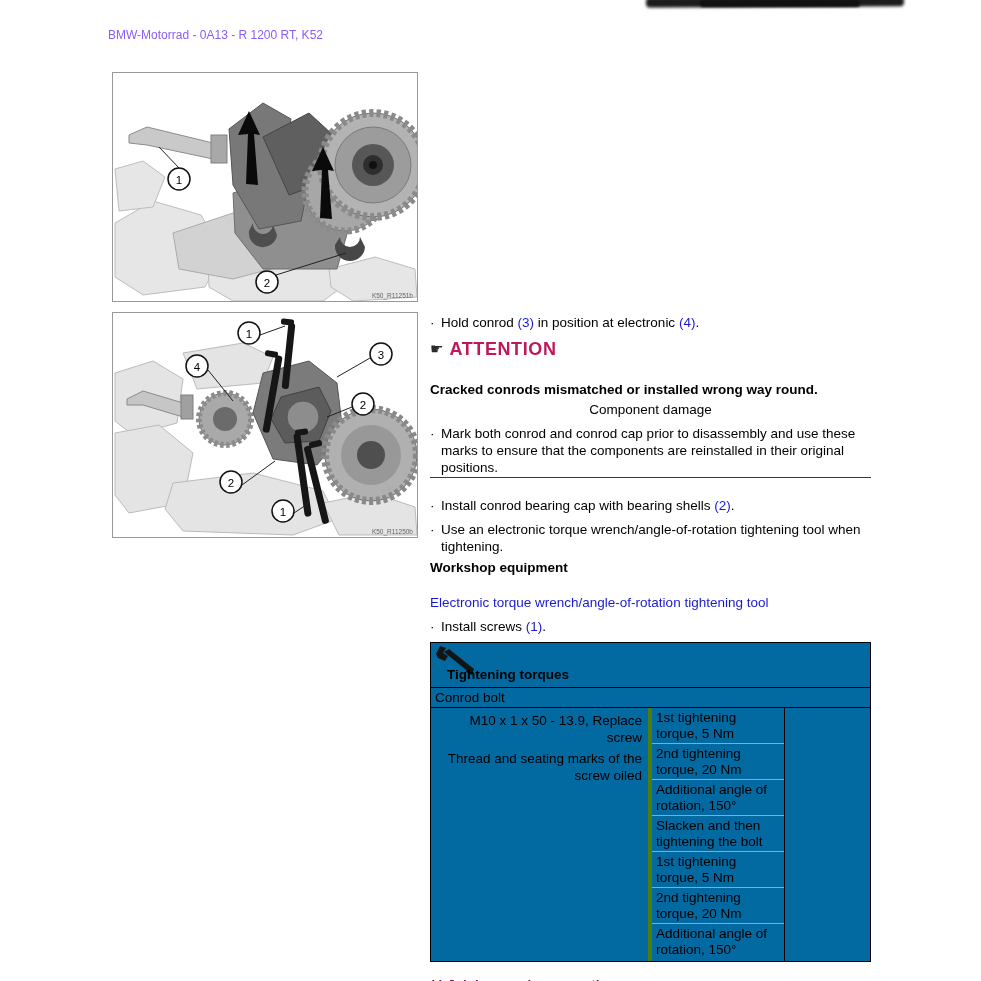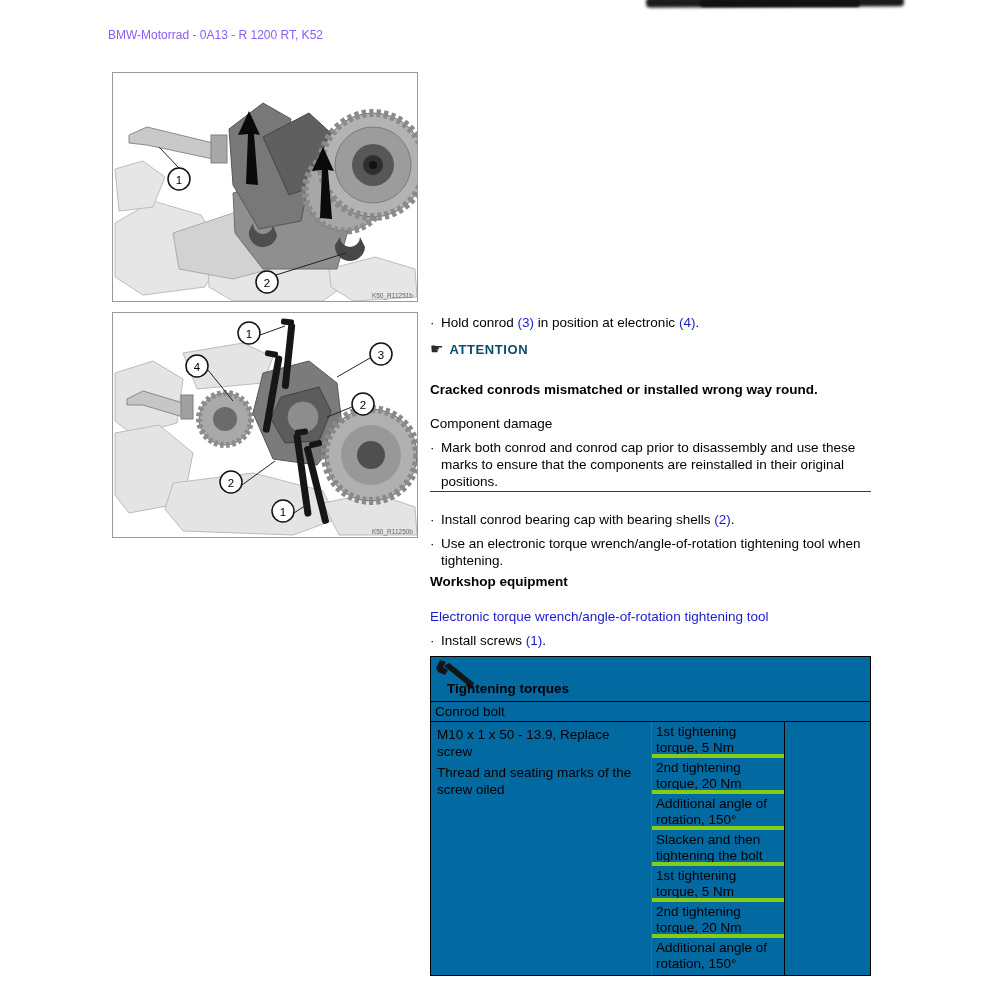--- a/index.html
+++ b/index.html
@@ -39,47 +39,47 @@
     position:absolute; left:430px; top:311px; width:441px;
     font-size:13.5px; line-height:17px; color:#000;
   }
   .bullet-row { display:flex; }
   .bullet-dot { width:11px; flex:none; }
   .bullet-text { flex:1; }
   .ref { color:#1a1acd; cursor:pointer; text-decoration:none; }
 
   .attention-row { display:flex; align-items:center; margin-top:9px; }
   .attention-icon { font-size:15px; color:#2b2b2b; margin-right:6px; line-height:18px; }
-  .attention-label { color:#0c4a6e; font-weight:bold; font-size:13px; letter-spacing:0.6px; }
+  .attention-label { color:#be185d; font-weight:bold; font-size:18px; letter-spacing:0.6px; }
 
   .bold-heading { font-weight:bold; margin-top:23px; }
-  .plain-line { margin-top:17px; }
+  .plain-line { margin-top:3px;text-align:center; }
   .mt7 { margin-top:7px; }
   .divider { border:none; border-top:1px solid #3a3a3a; margin-top:1px; height:0; }
   .mt19 { margin-top:19px; }
   .workshop-heading { font-weight:bold; margin-top:4px; }
   .workshop-link { color:#1a1acd; margin-top:18px; cursor:pointer; }
 
   .torque-table {
     margin-top:7px; width:441px; border:1px solid #000; background:#0369a1;
   }
   .tt-title-row { position:relative; height:45px; border-bottom:1px solid #000; }
   .tt-wrench { position:absolute; left:5px; top:3px; }
   .tt-title { position:absolute; left:16px; bottom:4px; font-weight:bold; }
   .tt-section {
     height:20px; line-height:20px; font-weight:normal;
     padding-left:4px; border-bottom:1px solid #000;
   }
   .tt-body { display:flex; align-items:stretch; }
-  .tt-item { width:221px; border-right:1px solid #4d7c0f; padding:4px 6px; }
+  .tt-item { width:221px; border-right:4px solid #4d7c0f; padding:4px 6px;text-align:right; }
   .tt-item .line2 { margin-top:4px; }
   .tt-steps { width:133px; border-right:1px solid #000; }
   .tt-step {
     height:36px; padding:2px 4px; line-height:16px;
-    border-bottom:4px solid #84cc16; overflow:hidden;
+    border-bottom:1px solid #84cc16; overflow:hidden;
   }
   .tt-step.last { border-bottom:none; height:37px; }
   .tt-empty { flex:1; }
 
   .footer-link {
     margin-top:14px; font-weight:bold; color:#701a75; cursor:pointer;
   }
 </style>
 </head>
 <body>

